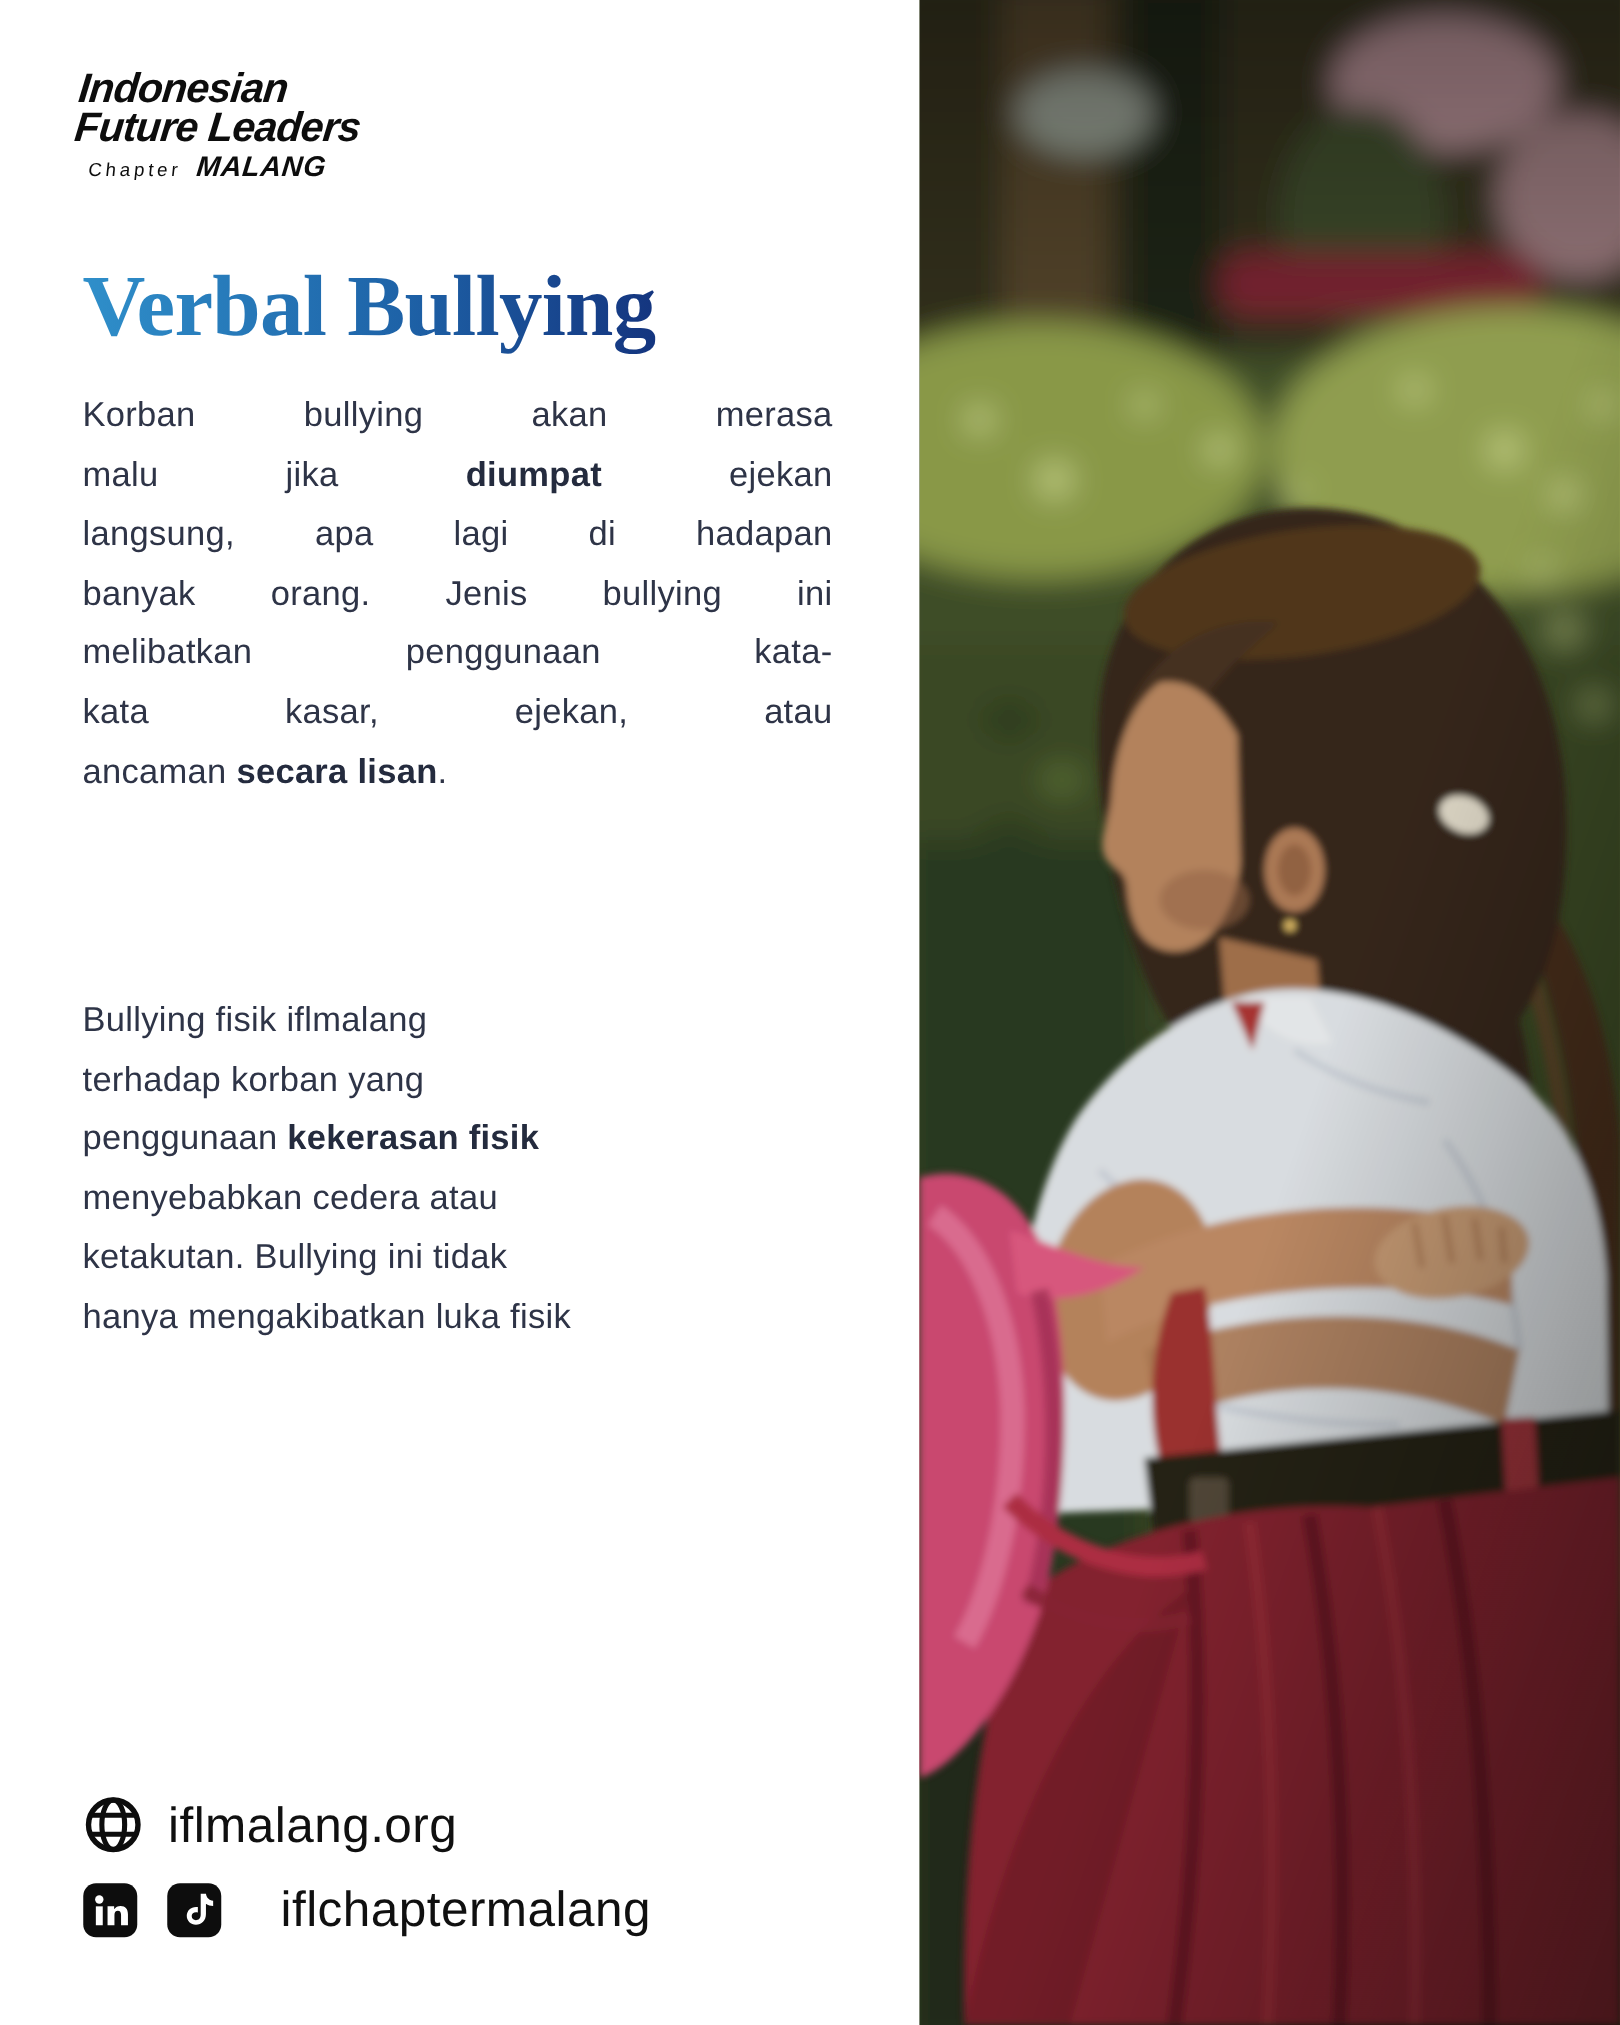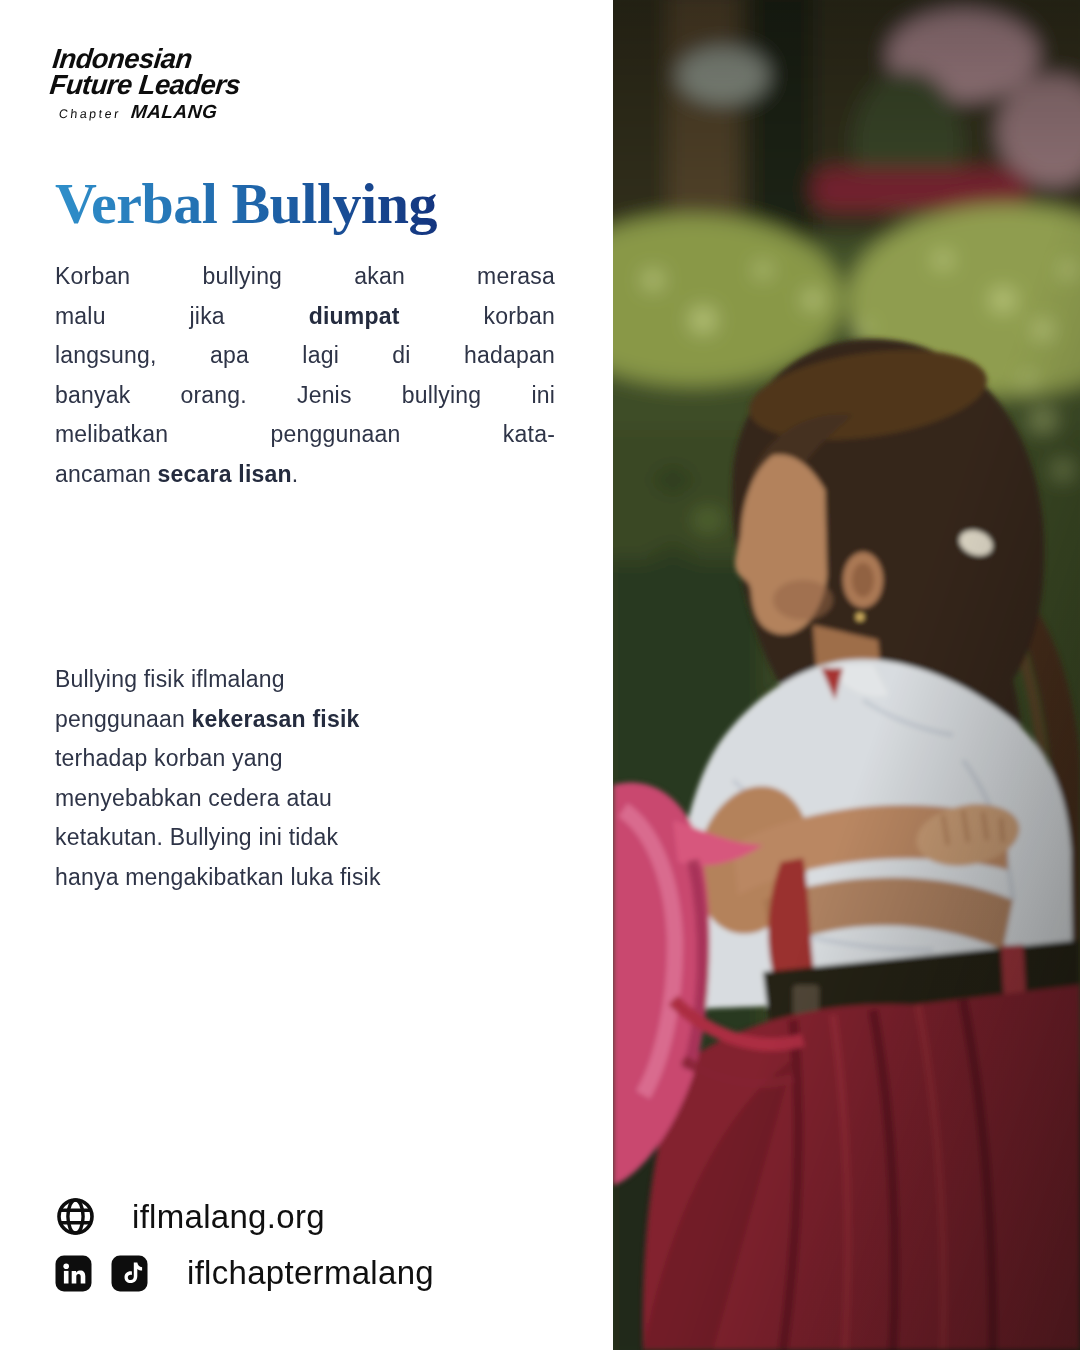--- a/index.html
+++ b/index.html
@@ -36,21 +36,21 @@
   .para { position:absolute; left:55px; width:500px; color:#2e3447; font-size:23px; letter-spacing:0.2px; }
   .tline { line-height:39.6px; }
   #para-verbal { top:257px; }
   #para-verbal .tline { text-align:justify; text-align-last:justify; }
   #para-verbal .tline.last { text-align:center; text-align-last:left; }
   #para-physical { top:660px; }
   #para-physical .tline { text-align:left; }
   .b { font-weight:700; color:#242b3e; }
 
   
-  #row-website { position:absolute; left:55px; top:1196px; display:flex; align-items:center; gap:36px; }
+  #row-website { position:absolute; left:55px; top:1196px; display:flex; align-items:center; gap:16px; }
   #row-social  { position:absolute; left:55px; top:1254px; display:flex; align-items:center; gap:19px; }
   .footer-text { font-size:33px; color:#101010; letter-spacing:0.3px; }
   #row-social .footer-text { margin-left:20px; }
   .icon { display:block; }
 
   
   #photo { position:absolute; left:613px; top:0; width:467px; height:1350px; overflow:hidden; background:#3c4a28; }
   #photo svg { display:block; }
 </style>
 </head>
@@ -63,31 +63,32 @@
     <div class="logo-line">Future Leaders</div>
     <div class="logo-row3">
       <span class="logo-chapter">Chapter</span>
       <span class="logo-malang">MALANG</span>
     </div>
   </div>
 
   <div id="heading-verbal" class="section-heading">Verbal Bullying</div>
   <div id="para-verbal" class="para">
       <div class="tline"><span>Korban bullying akan merasa</span></div>
-      <div class="tline"><span>malu jika </span><span class="b">diumpat</span><span> korban</span></div>
+      <div class="tline"><span>malu jika </span><span class="b">diumpat</span><span> ejekan</span></div>
       <div class="tline"><span>langsung, apa lagi di hadapan</span></div>
       <div class="tline"><span>banyak orang. Jenis bullying ini</span></div>
       <div class="tline"><span>melibatkan penggunaan kata-</span></div>
+      <div class="tline"><span>kata kasar, ejekan, atau</span></div>
       <div class="tline last"><span>ancaman </span><span class="b">secara lisan</span><span>.</span></div>
     </div>
 
   <div id="para-physical" class="para">
       <div class="tline"><span>Bullying fisik iflmalang</span></div>
+      <div class="tline"><span>terhadap korban yang</span></div>
       <div class="tline"><span>penggunaan </span><span class="b">kekerasan fisik</span></div>
-      <div class="tline"><span>terhadap korban yang</span></div>
       <div class="tline"><span>menyebabkan cedera atau</span></div>
       <div class="tline"><span>ketakutan. Bullying ini tidak</span></div>
       <div class="tline"><span>hanya mengakibatkan luka fisik</span></div>
     </div>
 
   <div id="row-website">
     <svg class="icon" width="41" height="41" viewBox="0 0 41 41">
       <circle cx="20.5" cy="20.5" r="16.5" fill="none" stroke="#0d0d0d" stroke-width="3.6"></circle>
       <ellipse cx="20.5" cy="20.5" rx="7.6" ry="16.5" fill="none" stroke="#0d0d0d" stroke-width="3.4"></ellipse>
       <line x1="4.5" y1="14.2" x2="36.5" y2="14.2" stroke="#0d0d0d" stroke-width="3.4"></line>

